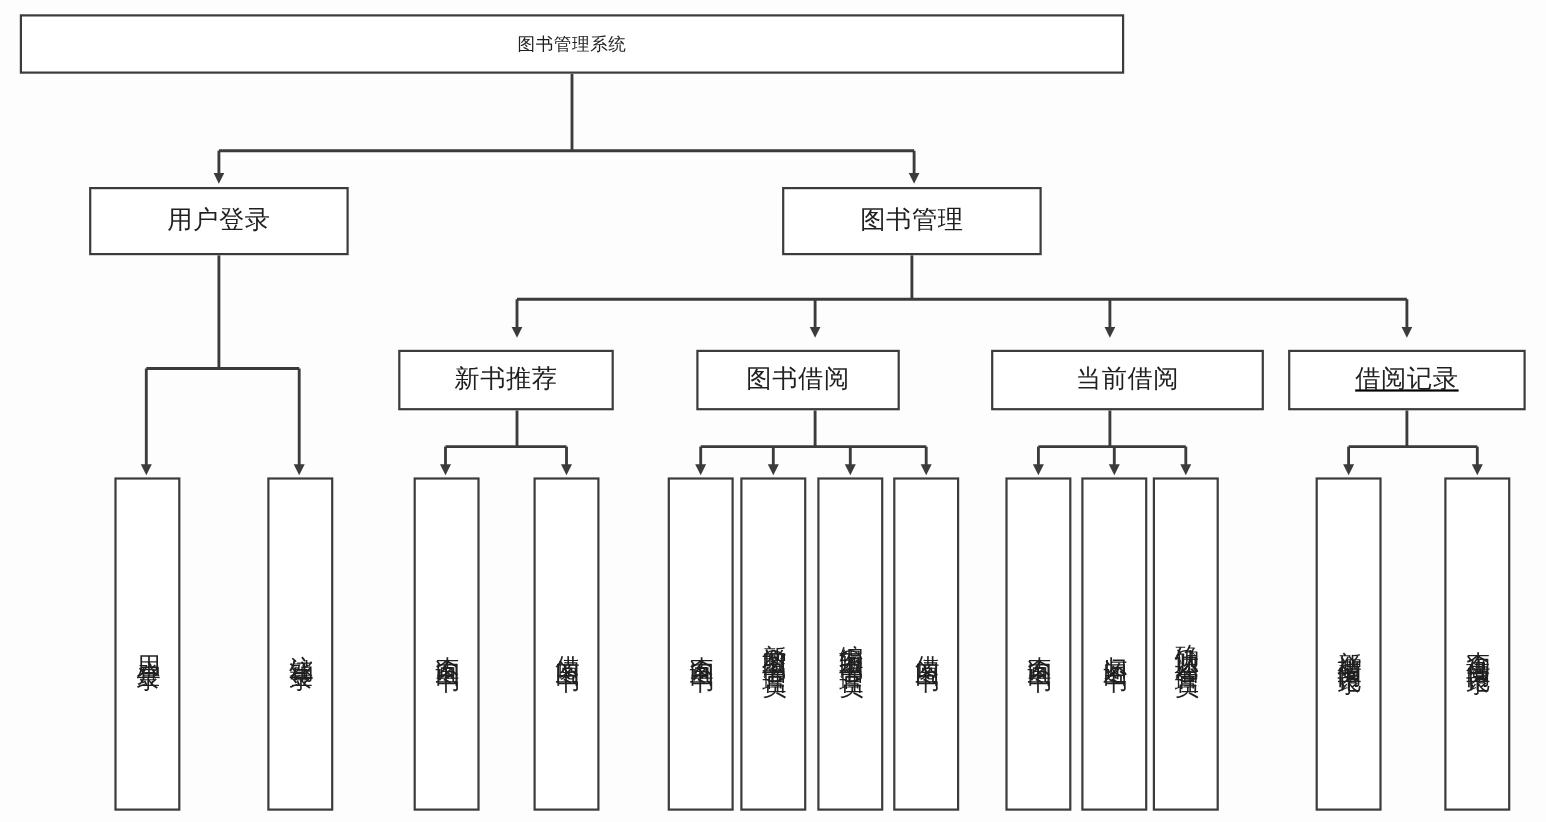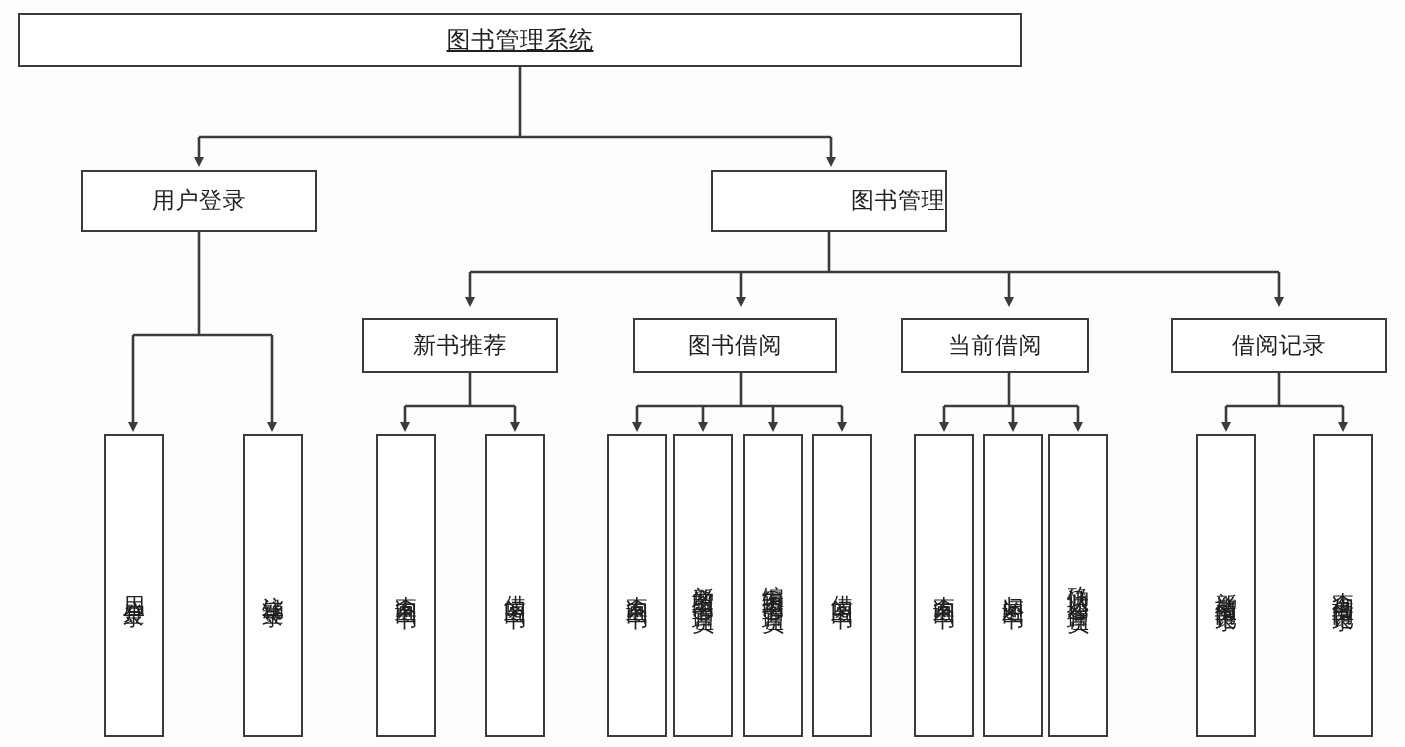--- a/index.html
+++ b/index.html
@@ -20,21 +20,21 @@
     align-items:center;
     justify-content:center;
   }
   .node .label{
     color:#1f1f1f;
     line-height:1.18;
     white-space:nowrap;
     letter-spacing:0.5px;
   }
   .h-node .label{font-size:23px;}
-  .root .label{font-size:24px;text-decoration:underline;}
+  .root .label{font-size:16px;}
   .leaf{}
   .leaf .label{
     font-size:22px;
     writing-mode:vertical-rl;
     text-orientation:upright;
     letter-spacing:4px;
     line-height:1;
   }
   #watermark{
     position:absolute;
@@ -101,34 +101,34 @@
     </g>
   </svg>
 
   <div class="node root h-node" style="left:18px;top:13px;width:1004px;height:54px;">
     <span class="label">图书管理系统</span>
   </div>
 
   <div class="node h-node" style="left:81px;top:170px;width:236px;height:62px;">
     <span class="label">用户登录</span>
   </div>
-  <div class="node h-node" style="left:711px;top:170px;width:236px;height:62px;justify-content:flex-end;">
+  <div class="node h-node" style="left:711px;top:170px;width:236px;height:62px;">
     <span class="label">图书管理</span>
   </div>
 
   <div class="node h-node" style="left:362px;top:318px;width:196px;height:55px;">
     <span class="label">新书推荐</span>
   </div>
-  <div class="node h-node" style="left:633px;top:318px;width:204px;height:55px;">
+  <div class="node h-node" style="left:633px;top:318px;width:185px;height:55px;">
     <span class="label">图书借阅</span>
   </div>
-  <div class="node h-node" style="left:901px;top:318px;width:188px;height:55px;">
+  <div class="node h-node" style="left:901px;top:318px;width:248px;height:55px;">
     <span class="label">当前借阅</span>
   </div>
-  <div class="node h-node" style="left:1171px;top:318px;width:216px;height:55px;">
+  <div class="node h-node" style="left:1171px;top:318px;width:216px;height:55px;text-decoration:underline;">
     <span class="label">借阅记录</span>
   </div>
 
   <div class="node leaf" style="left:104px;top:434px;width:60px;height:303px;">
     <span class="label">用户登录</span>
   </div>
   <div class="node leaf" style="left:243px;top:434px;width:60px;height:303px;">
     <span class="label">注销登录</span>
   </div>
 

